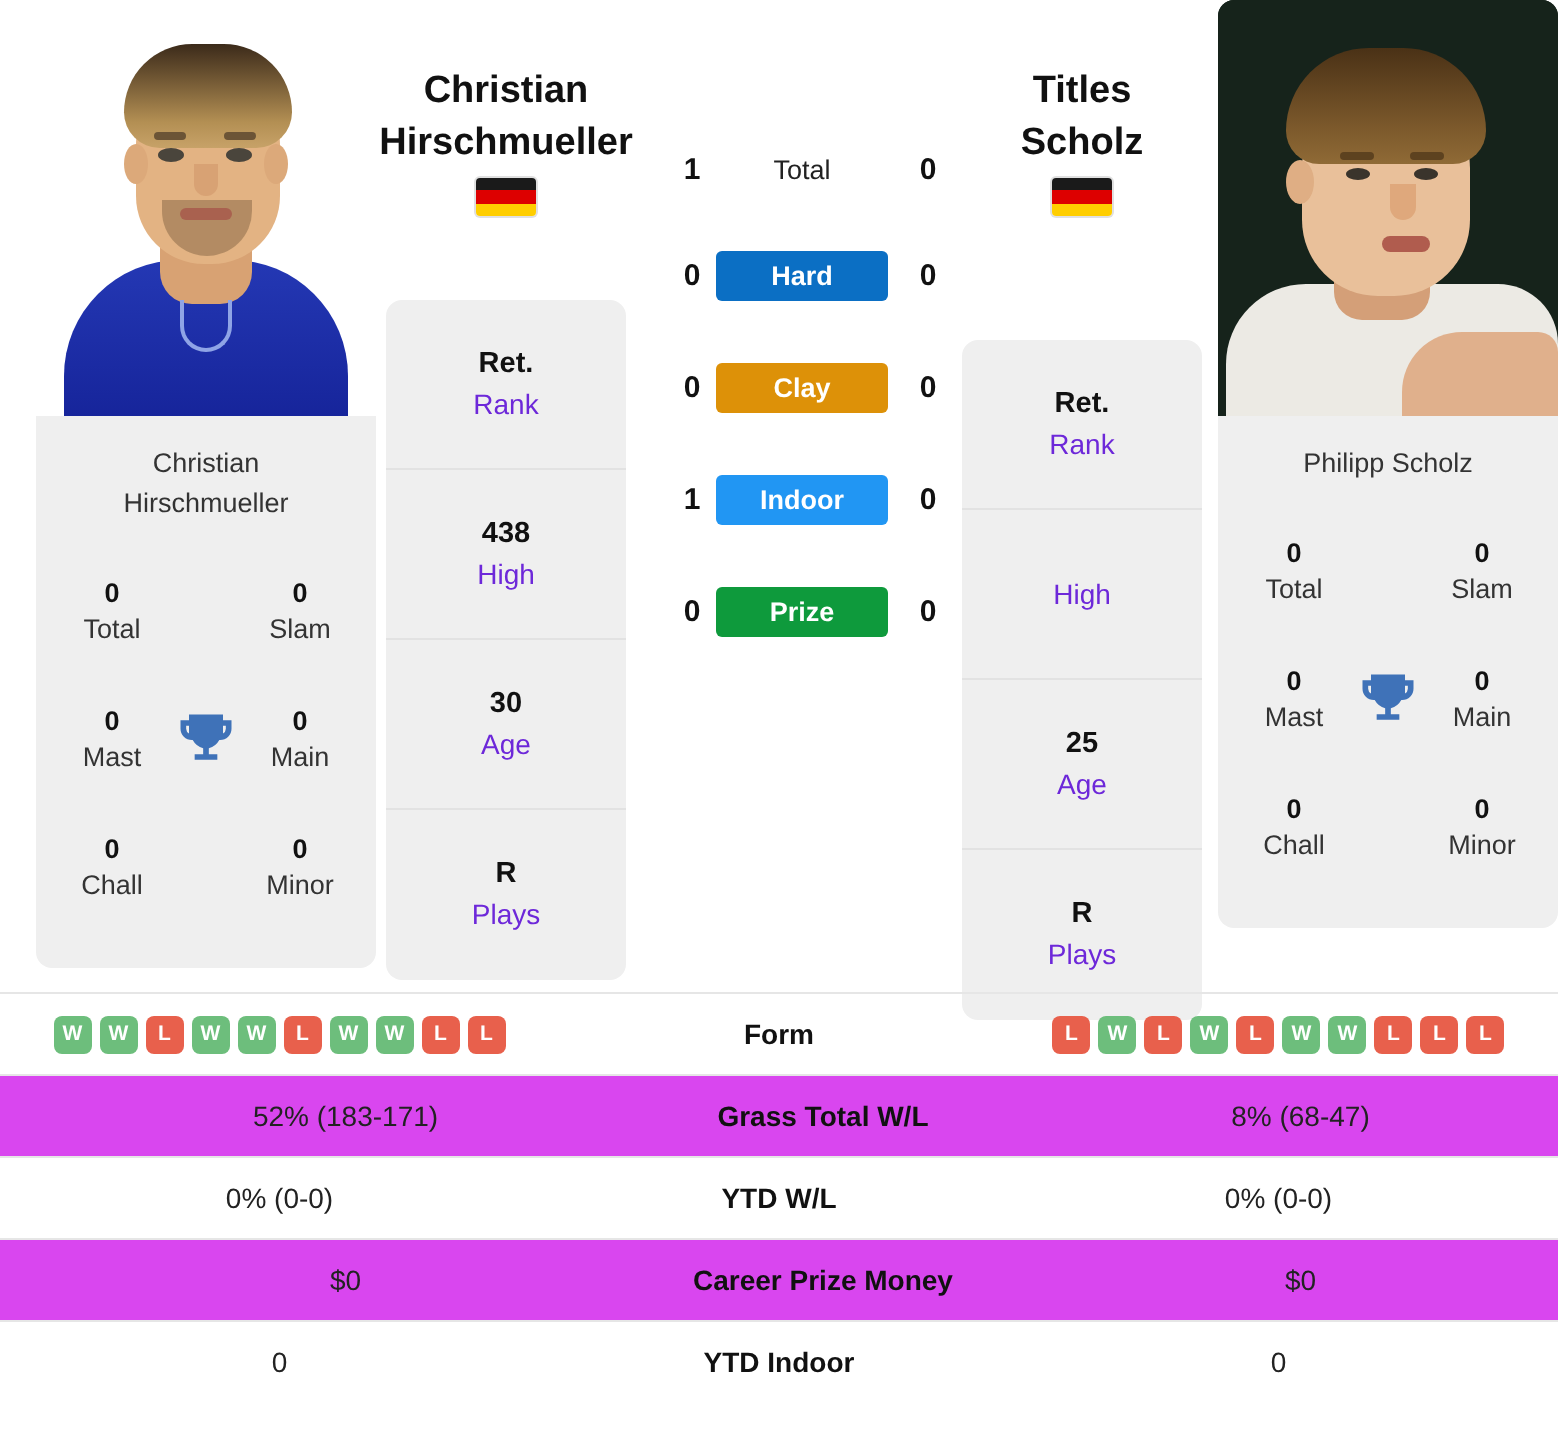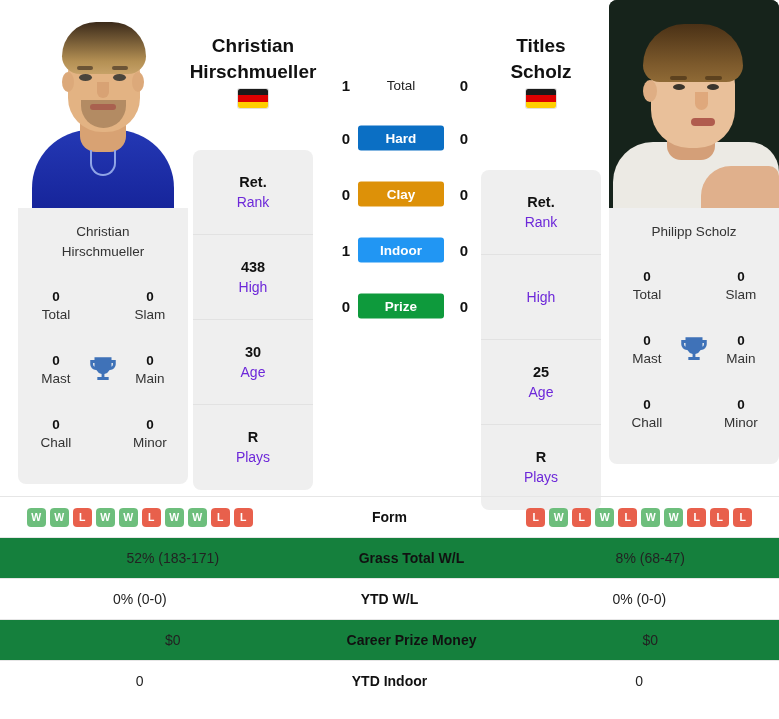--- a/index.html
+++ b/index.html
@@ -197,21 +197,21 @@
     position: absolute; left: 33px; top: 50%; transform: translateY(-50%);
     width: 86px; text-align: center; font-size: 13.5px; color: #222;
   }
 
   
   .tbl { position: absolute; left: 0; top: 496px; width: 779px; }
   .trow {
     display: flex; align-items: center; height: 41px;
     border-top: 1px solid #e6e6e6;
   }
-  .trow.alt { background: #15803d; padding-left: 44px; }
+  .trow.alt { background: #d946ef; padding-left: 44px; }
   .tcell { flex: 1 1 0; text-align: center; font-size: 14px; color: #222; }
   .tcell.mid { font-weight: bold; color: #111; flex: 0 0 220px; }
   .form-strip { display: flex; gap: 4px; justify-content: center; }
   .badge {
     width: 19px; height: 19px; border-radius: 4px;
     display: flex; align-items: center; justify-content: center;
     color: #fff; font-size: 10.5px; font-weight: bold;
   }
 </style>
 </head>

